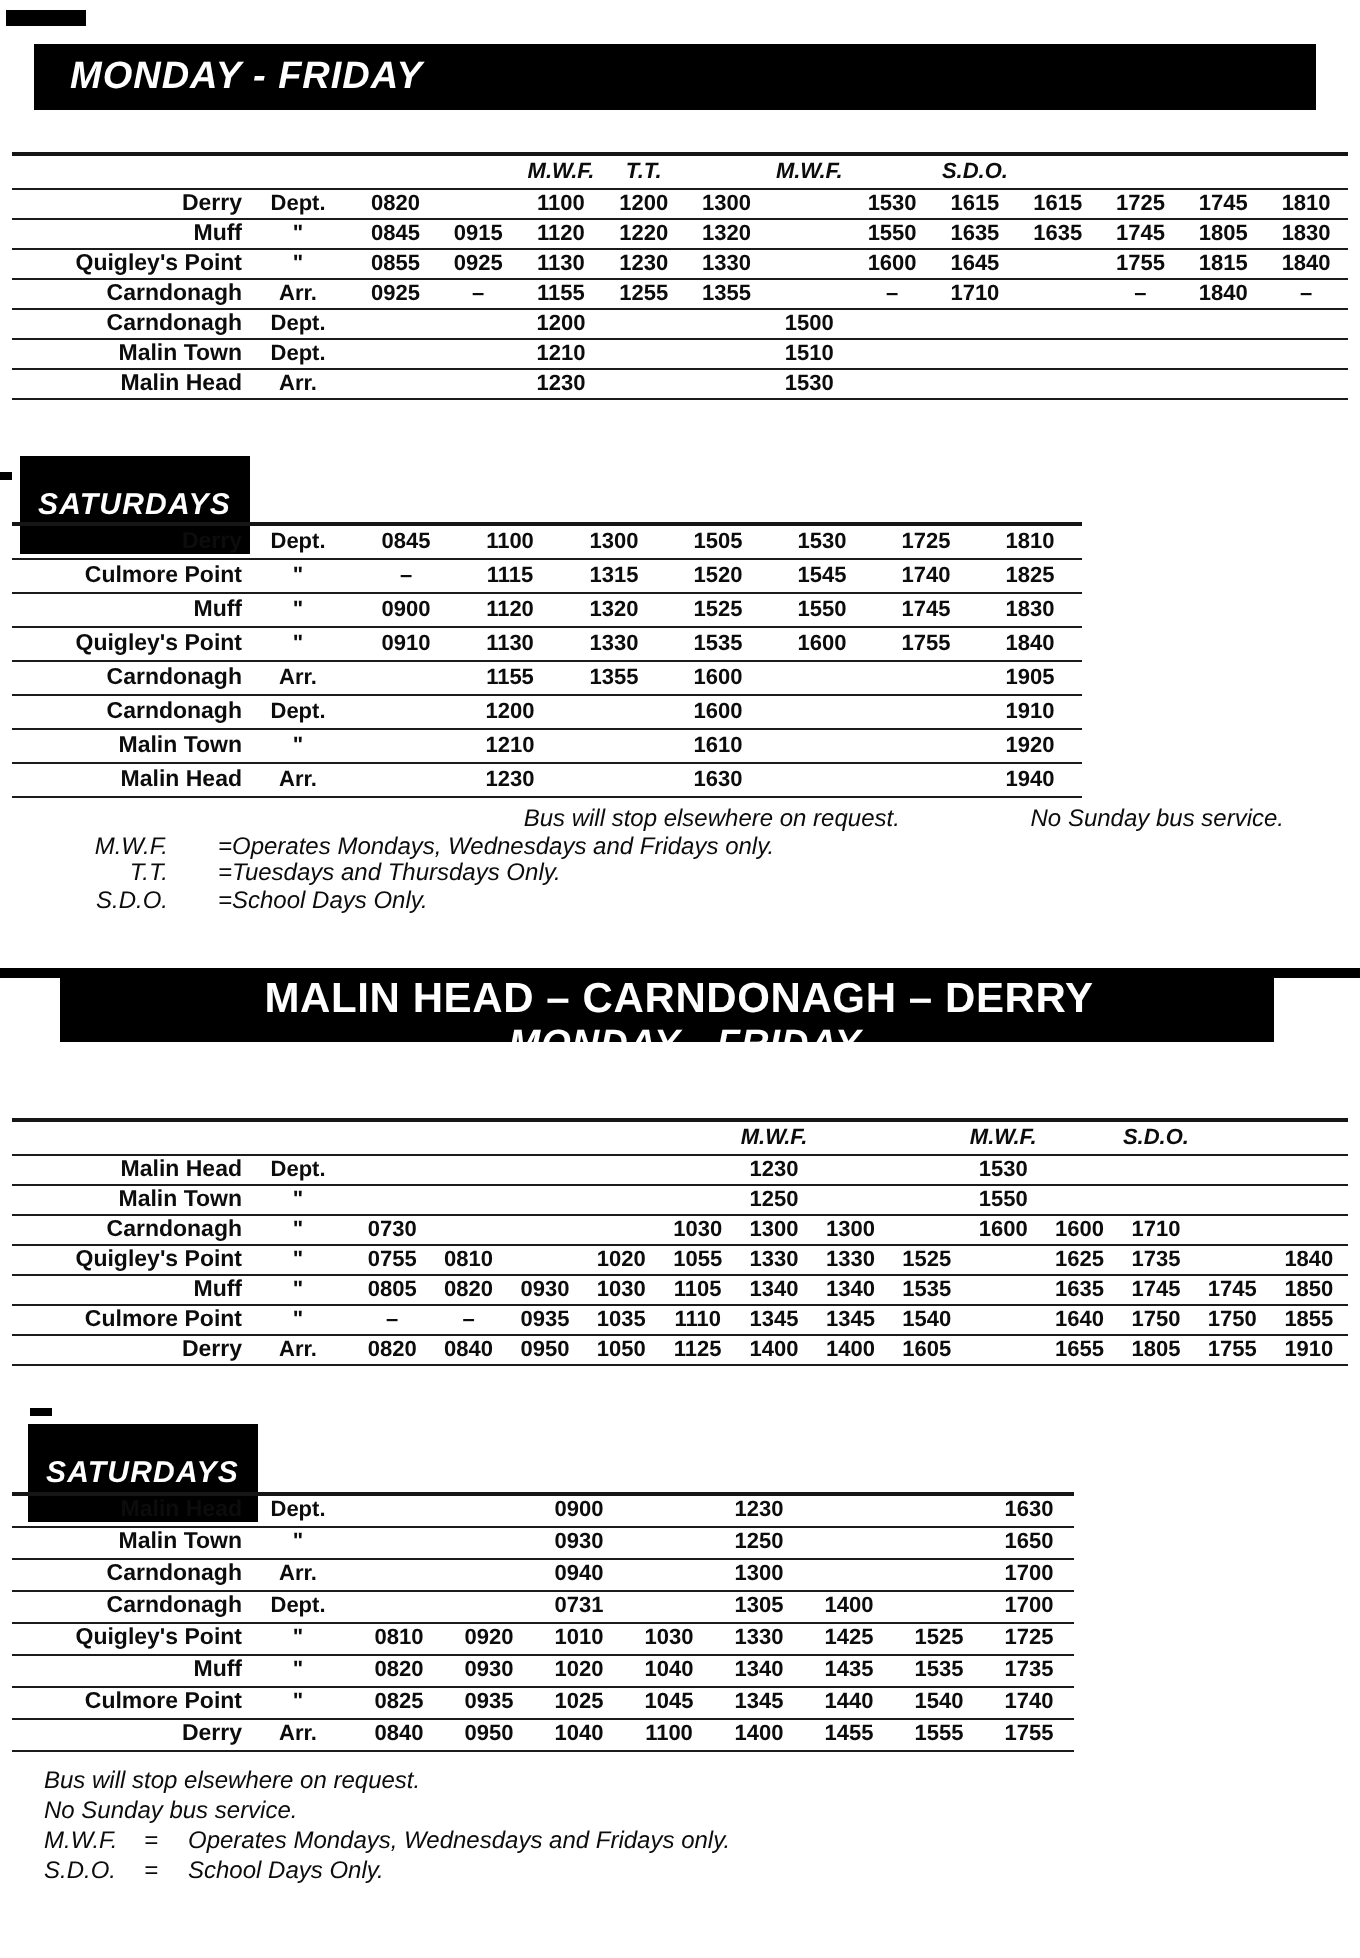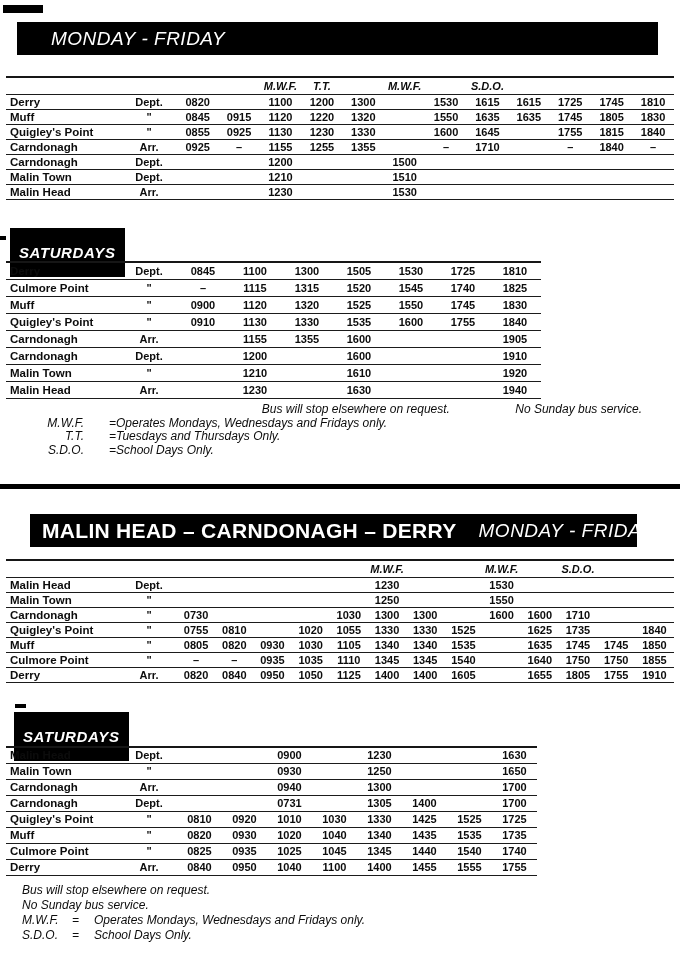--- a/index.html
+++ b/index.html
@@ -9,36 +9,36 @@
   }
   .abs{position:absolute;}
   .artifact{background:#000;}
 
   
   .title-bar{
     background:#000;color:#fff;display:flex;align-items:center;
     padding-left:12px;box-sizing:border-box;
   }
   .title-main{font-weight:800;font-size:21px;letter-spacing:.3px;white-space:nowrap;}
-  .title-days{font-weight:400;font-style:italic;font-size:19px;margin-left:22px;letter-spacing:.5px;white-space:nowrap;}
+  .title-days{font-weight:700;font-style:italic;font-size:19px;margin-left:6px;letter-spacing:.5px;white-space:nowrap;}
 
   
   .sat-box{
     background:#000;color:#fff;font-style:italic;font-weight:800;
     font-size:15px;letter-spacing:.6px;padding:16px 9px;display:inline-block;
   }
 
   
   table.tt{border-collapse:collapse;table-layout:fixed;border-top:2px solid #161616;}
   .tt th,.tt td{
     padding:0;font-size:11px;font-weight:700;text-align:center;
     border-bottom:1.6px solid #1b1b1b;white-space:nowrap;overflow:visible;
   }
   .tt thead th{font-style:italic;font-weight:700;font-size:11px;height:16px;}
-  .tt .station{text-align:left;padding-left:4px;font-size:11.5px;}
+  .tt .station{text-align:right;padding-left:4px;font-size:11.5px;}
   .tt .type{font-size:11px;}
   .tt tbody tr{height:15px;}
   table.rh16 tbody tr{height:16px;}
   table.rh17 tbody tr{height:17px;}
 
   
   .notes{font-style:italic;font-size:12px;font-weight:500;line-height:13.5px;}
   .notes.wide-lh{line-height:15px;}
   .def-row{display:flex;}
   .def-row .abbr{width:62px;flex:none;}
@@ -336,21 +336,21 @@
   </div>
   <div class="def-row">
     <span class="abbr">S.D.O.</span>
     <span class="eq">=</span>
     <span>School Days Only.</span>
   </div>
 </div>
 
 <div class="abs divider" style="top:484px;left:0;width:680px;height:5px;"></div>
 
-<div class="abs title-bar" style="top:514px;left:30px;width:607px;height:33px;">
+<div class="abs title-bar" style="top:488px;left:30px;width:607px;height:33px;flex-direction:column;">
   <span class="title-main">MALIN HEAD – CARNDONAGH – DERRY</span>
   <span class="title-days">MONDAY - FRIDAY</span>
 </div>
 
 <table class="abs tt" style="top: 559px; left: 6px; width: 667.6px;">
     <colgroup>
       <col style="width: 115px;">
       <col style="width: 56px;">
       <col style="width: 38.2px;">
       <col style="width: 38.2px;">

